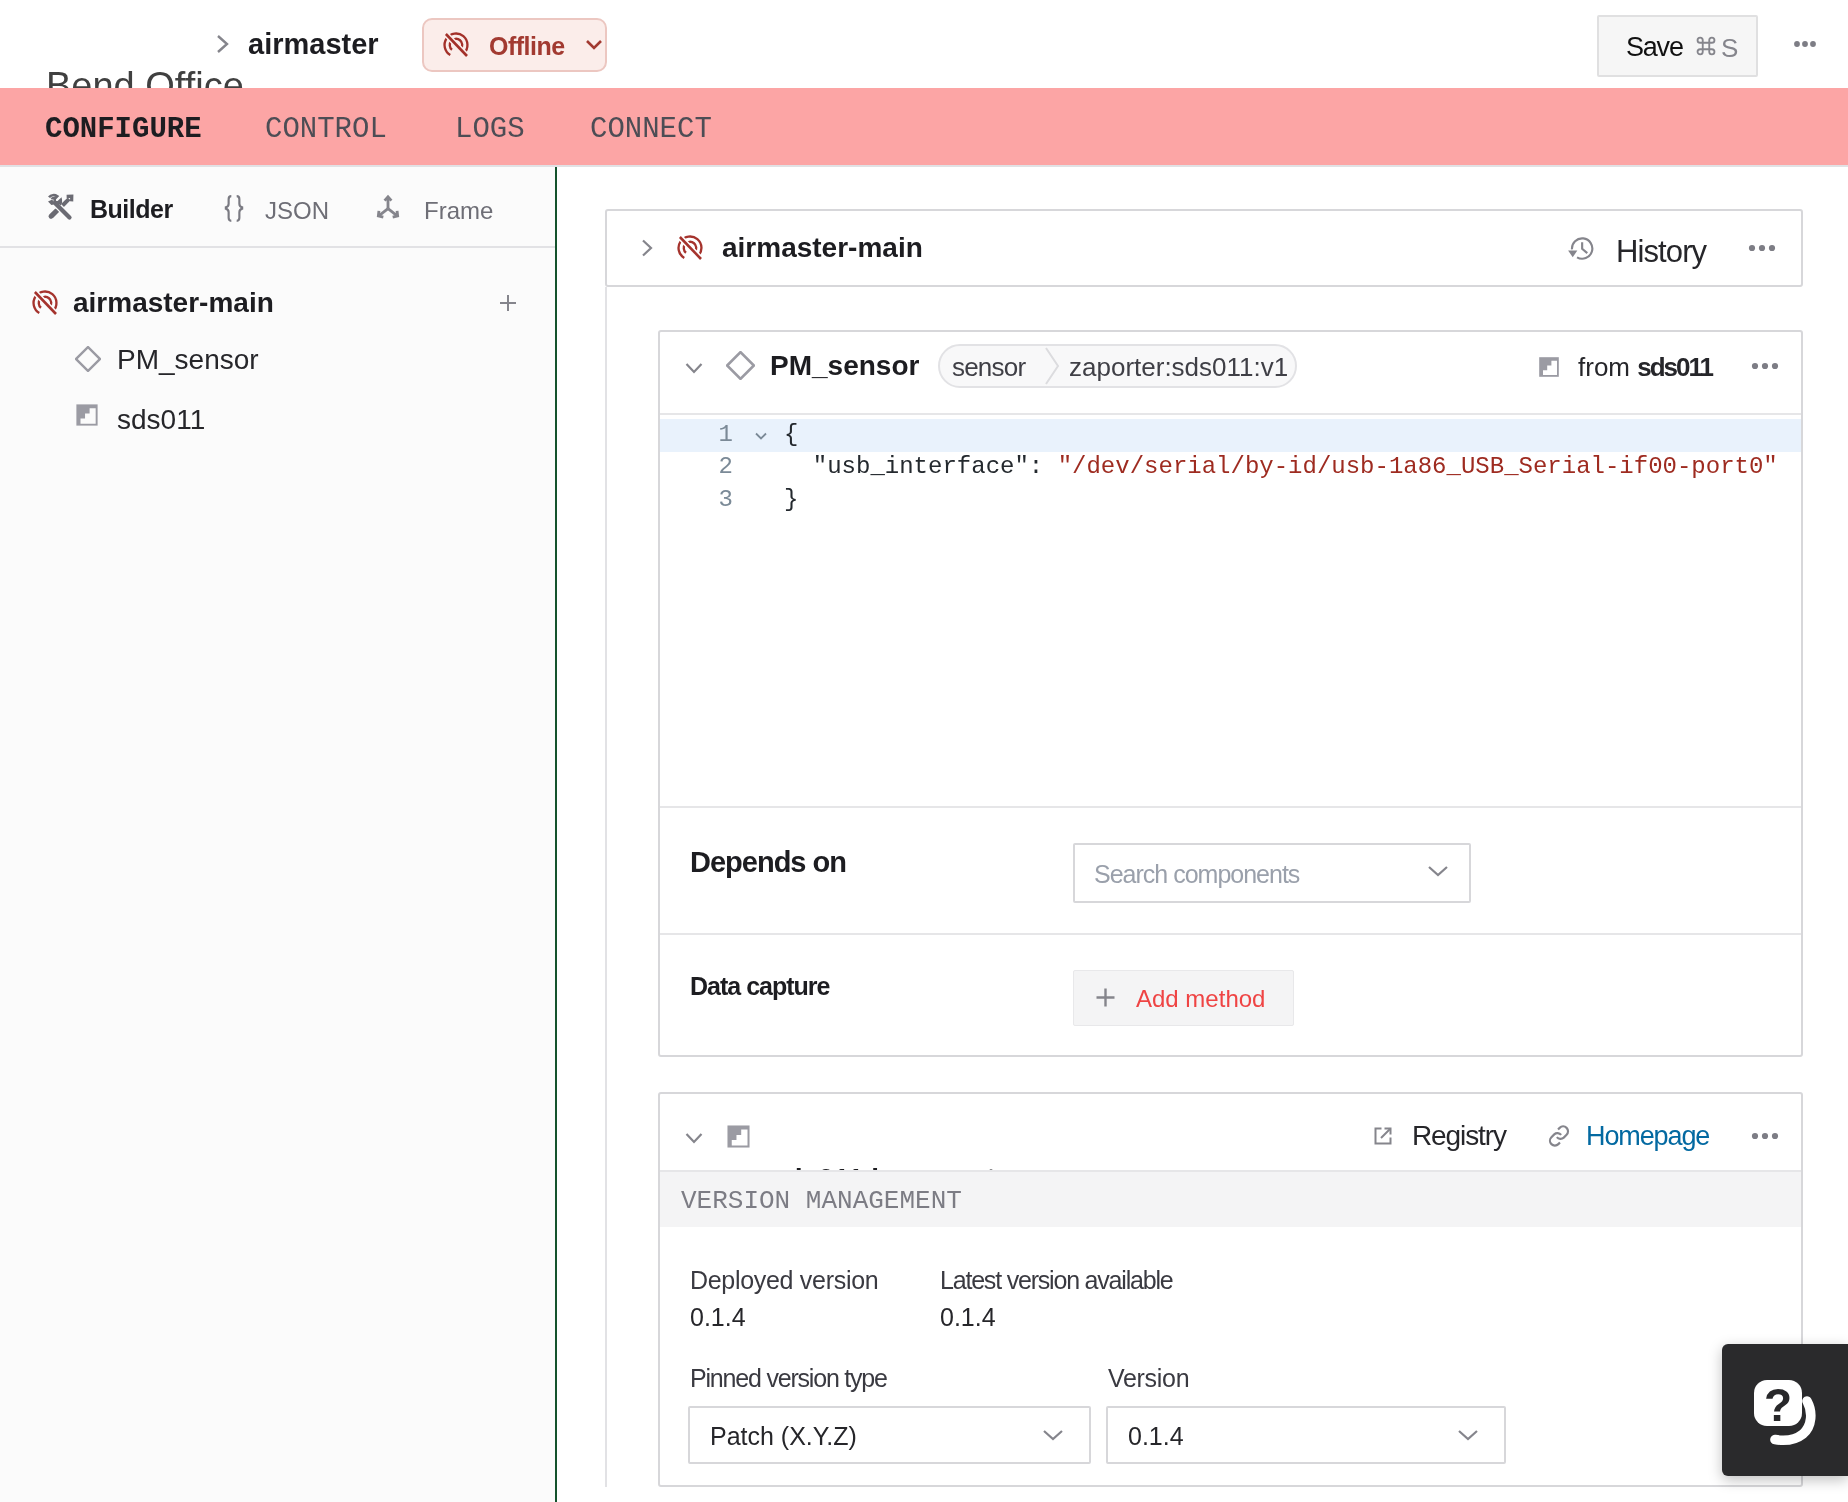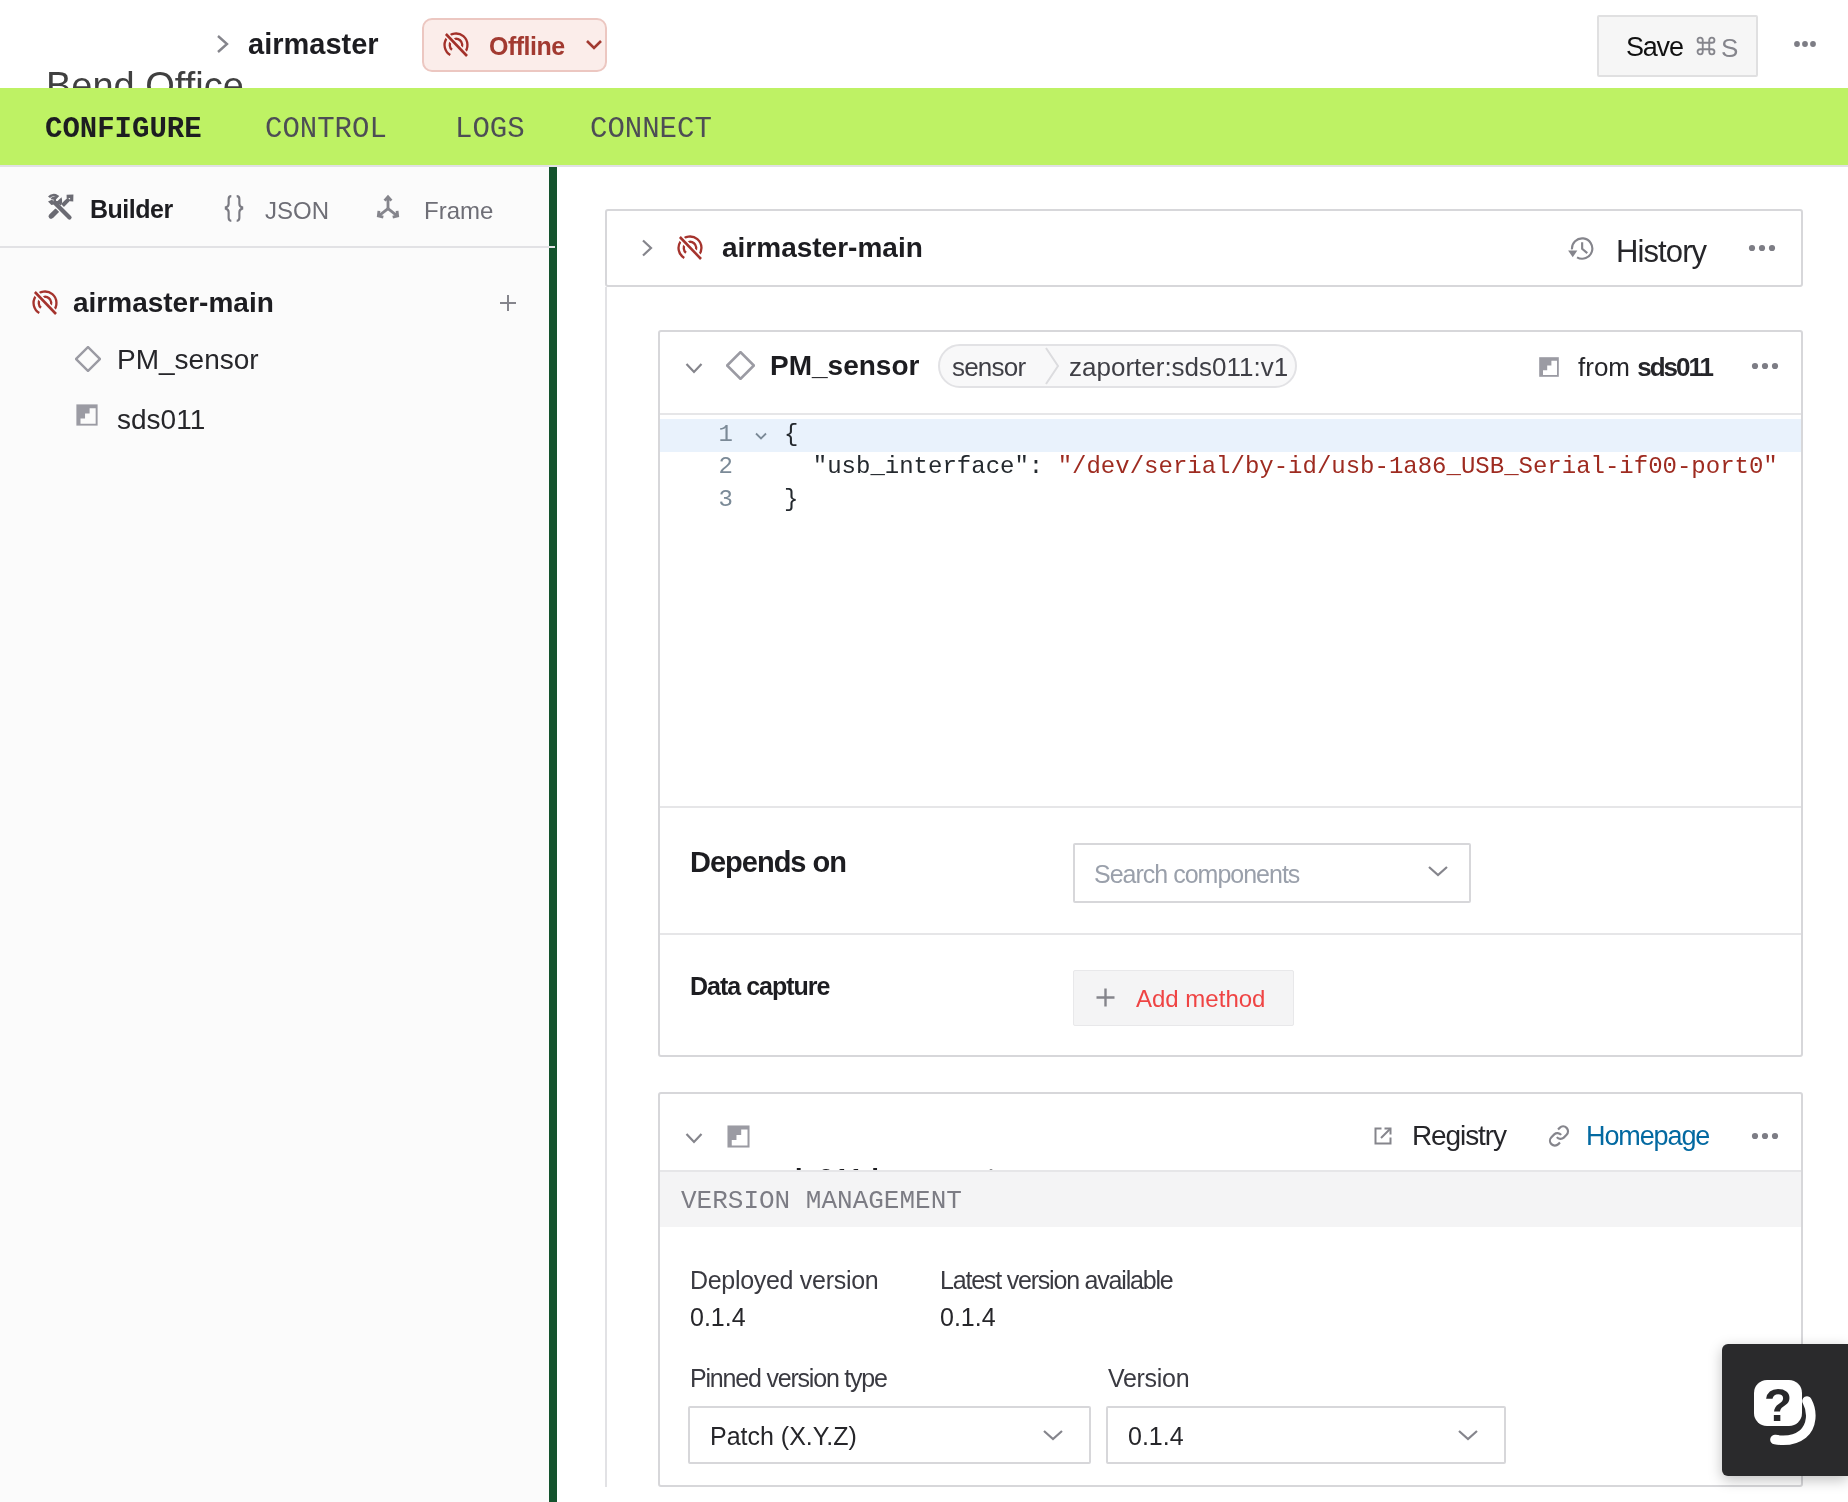--- a/index.html
+++ b/index.html
@@ -3,24 +3,24 @@
 <meta charset="utf-8">
 <style>
 * { margin:0; padding:0; box-sizing:border-box; }
 html,body { width:1848px; height:1502px; overflow:hidden; background:#fff; }
 body { font-family:"Liberation Sans", sans-serif; color:#26262a; position:relative; }
 .abs { position:absolute; }
 .bold { font-weight:bold; }
 .mono { font-family:"Liberation Mono", monospace; }
 
 #topbar { position:absolute; left:0; top:0; width:1848px; height:88px; background:#fff; }
-#tabbar { position:absolute; left:0; top:88px; width:1848px; height:79px; background:#bef264; border-bottom:2px solid #e1e1e4; box-sizing:border-box; }
+#tabbar { position:absolute; left:0; top:88px; width:1848px; height:79px; background:#fca5a5; border-bottom:2px solid #e1e1e4; box-sizing:border-box; }
 .tab { position:absolute; top:0; height:77px; line-height:83px; font-family:"Liberation Mono", monospace; font-size:29px; color:#4d4d55; }
 
-#sidebar { position:absolute; left:0; top:167px; width:557px; height:1335px; background:#fbfbfb; border-right:8px solid #14532d; }
+#sidebar { position:absolute; left:0; top:167px; width:557px; height:1335px; background:#fbfbfb; border-right:2px solid #14532d; }
 
 .card { position:absolute; background:#fff; border:2px solid #d7d7da; border-radius:3px; }
 .selbox { position:absolute; border:2px solid #d7d7da; border-radius:2px; background:#fff; }
 </style>
 </head>
 <body>
 
 <div id="topbar">
   <span class="abs" style="left:46px; top:29px; font-size:38px; color:#404040;margin-top:36px;">Bend Office</span>
   <svg class="abs" style="left:211px; top:33px;" width="22" height="22" viewBox="0 0 22 22" fill="none">

